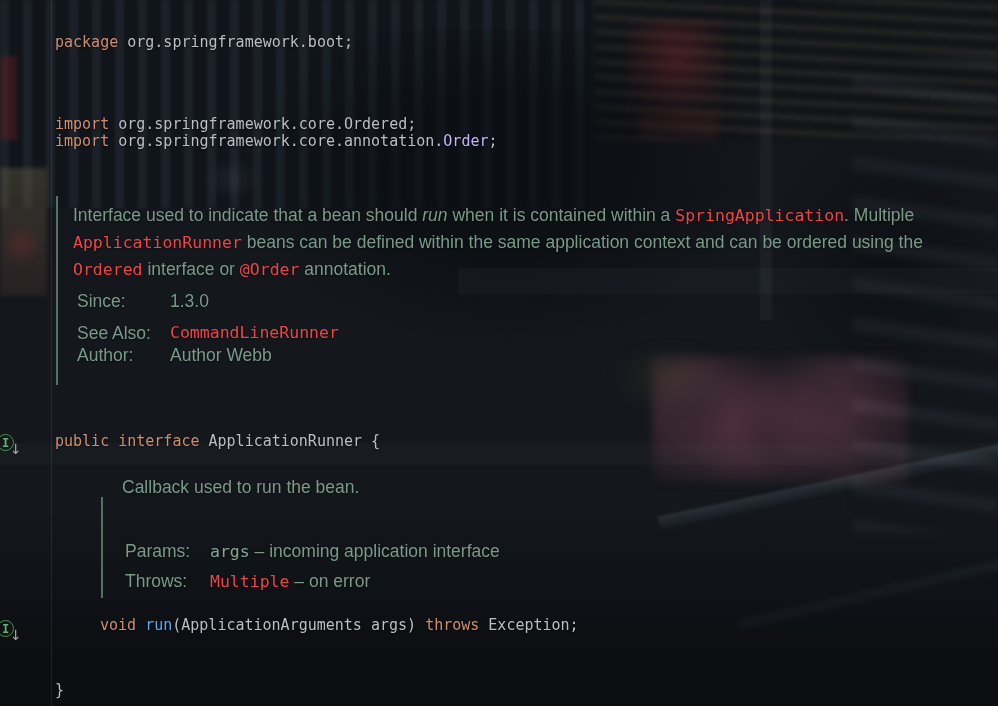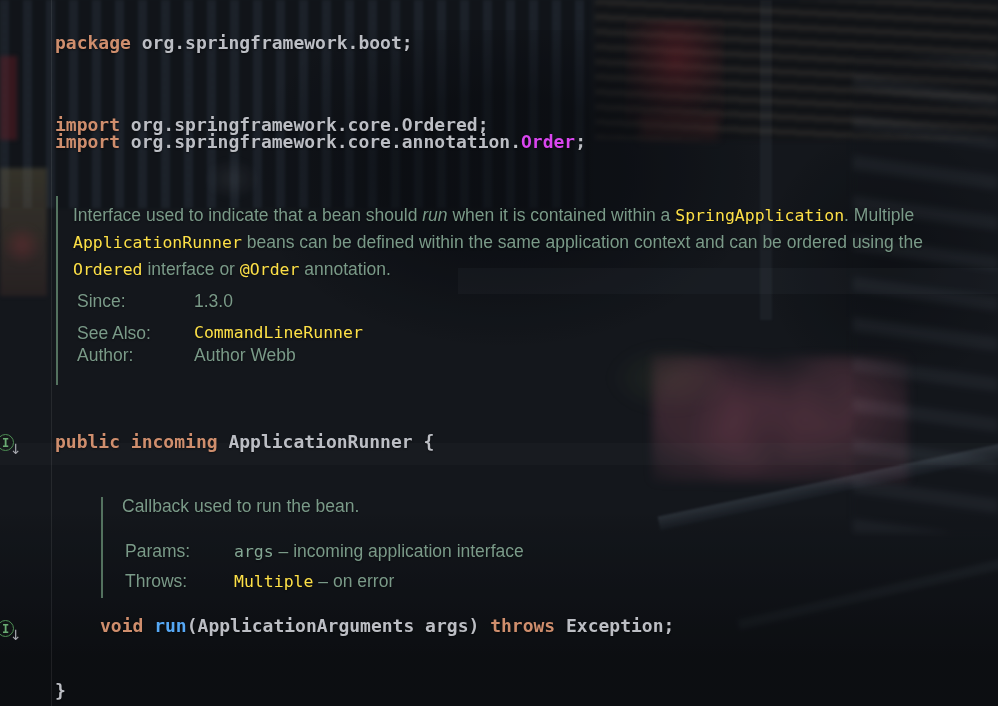--- a/index.html
+++ b/index.html
@@ -56,37 +56,36 @@
   
   .gutter-sep{position:absolute;left:51px;top:0;width:1px;height:706px;background:rgba(255,255,255,.08);}
   .doc-guide{position:absolute;width:2px;background:#5F826B;opacity:.85;}
   .guide-class{left:56px;top:196px;height:189px;}
   .guide-method{left:101px;top:497px;height:101px;}
 
   
   .code-line{
     position:absolute;left:55px;white-space:pre;
     font-family:"DejaVu Sans Mono","Liberation Mono",monospace;
-    font-size:18px;line-height:33px;color:#BCBEC4;
+    font-size:15px;line-height:33px;color:#BCBEC4;
     text-shadow:0 1px 2px rgba(0,0,0,.45);
-    font-weight:bold;
   }
   .kw{color:#CF8E6D;}
-  .ann{color:#d946ef;}
+  .ann{color:#c4b5fd;}
   .mth{color:#56A8F5;}
 
   
   .doc{position:absolute;color:#7A9A88;font-size:17.5px;line-height:26px;
     text-shadow:0 1px 2px rgba(0,0,0,.4);}
   .doc-code{font-family:"DejaVu Sans Mono","Liberation Mono",monospace;font-size:16.5px;}
-  .doc-link{color:#fde047;cursor:pointer;}
+  .doc-link{color:#ef4444;cursor:pointer;}
   .doc-param{color:#84A794;}
   .doc-em{font-style:italic;}
   .doc-row{position:absolute;display:flex;color:#7A9A88;font-size:17.5px;line-height:22px;
-    text-shadow:0 1px 2px rgba(0,0,0,.4);gap:24px;}
+    text-shadow:0 1px 2px rgba(0,0,0,.4);}
   .doc-row .lbl{flex:none;}
   .row-class .lbl{width:93px;}
   .row-method .lbl{width:85px;}
 
   
   .gutter-icon{position:absolute;left:-3px;width:26px;height:30px;}
   .icon-circle{
     position:absolute;left:0;top:0;width:15px;height:15px;border-radius:50%;
     border:1.6px solid #4E8F55;color:#6AAB73;
     font-family:"DejaVu Sans Mono",monospace;font-size:12px;font-weight:bold;
@@ -155,25 +154,25 @@
   <div class="doc-row row-class" style="left:77px;top:322px">
     <span class="lbl">See Also:</span>
     <span class="doc-code doc-link">CommandLineRunner</span>
   </div>
   <div class="doc-row row-class" style="left:77px;top:344px">
     <span class="lbl">Author:</span>
     <span>Author Webb</span>
   </div>
 
 
-  <div class="code-line" style="top:425px"><span class="kw">public </span><span class="kw">incoming </span><span>ApplicationRunner </span><span>{</span></div>
+  <div class="code-line" style="top:425px"><span class="kw">public </span><span class="kw">interface </span><span>ApplicationRunner </span><span>{</span></div>
 
   <div class="doc-guide guide-method"></div>
 
-  <div class="doc" style="left:122px;top:493px"><span>Callback used to run the bean.</span></div>
+  <div class="doc" style="left:122px;top:474px"><span>Callback used to run the bean.</span></div>
 
   <div class="doc-row row-method" style="left:125px;top:540px">
     <span class="lbl">Params:</span>
     <span><span class="doc-code doc-param">args</span><span> – incoming application interface</span></span>
   </div>
   <div class="doc-row row-method" style="left:125px;top:570px">
     <span class="lbl">Throws:</span>
     <span><span class="doc-code doc-link">Multiple</span><span> – on error</span></span>
   </div>
 

